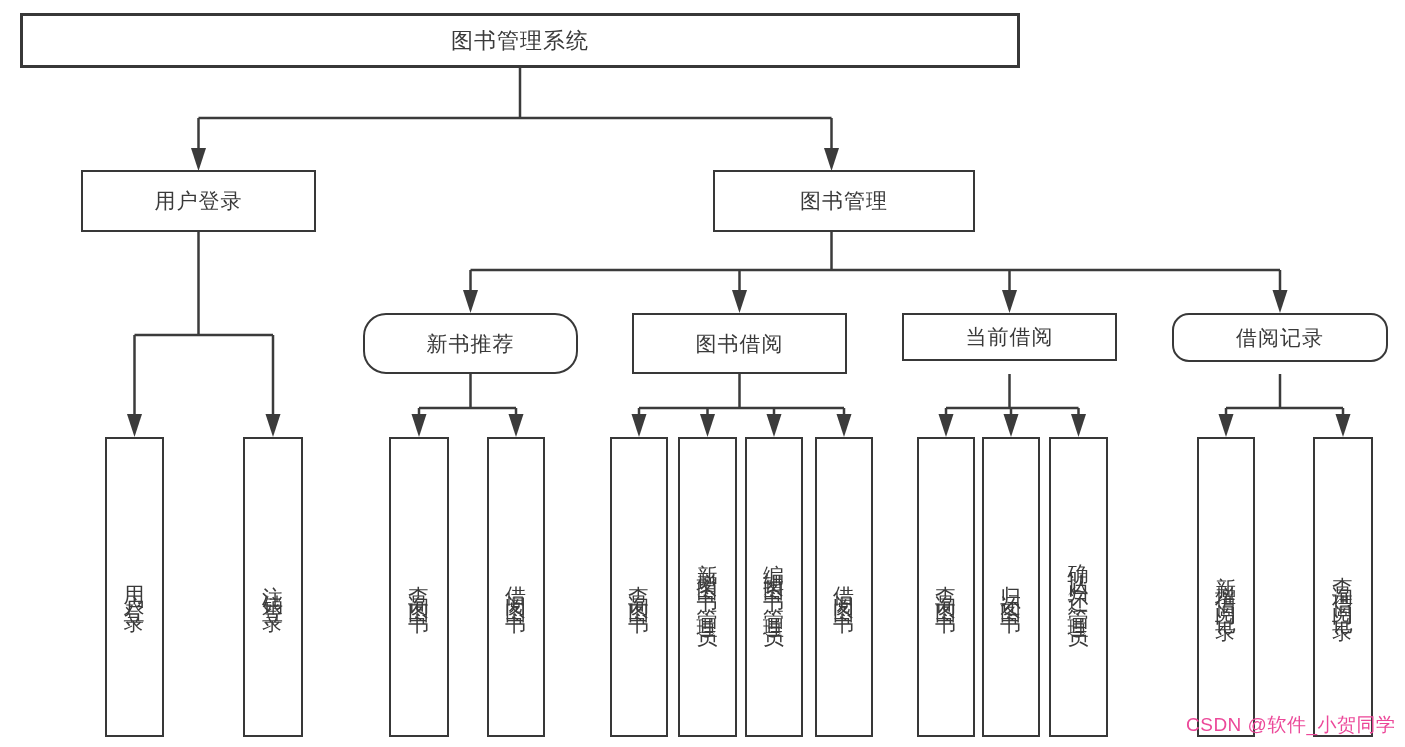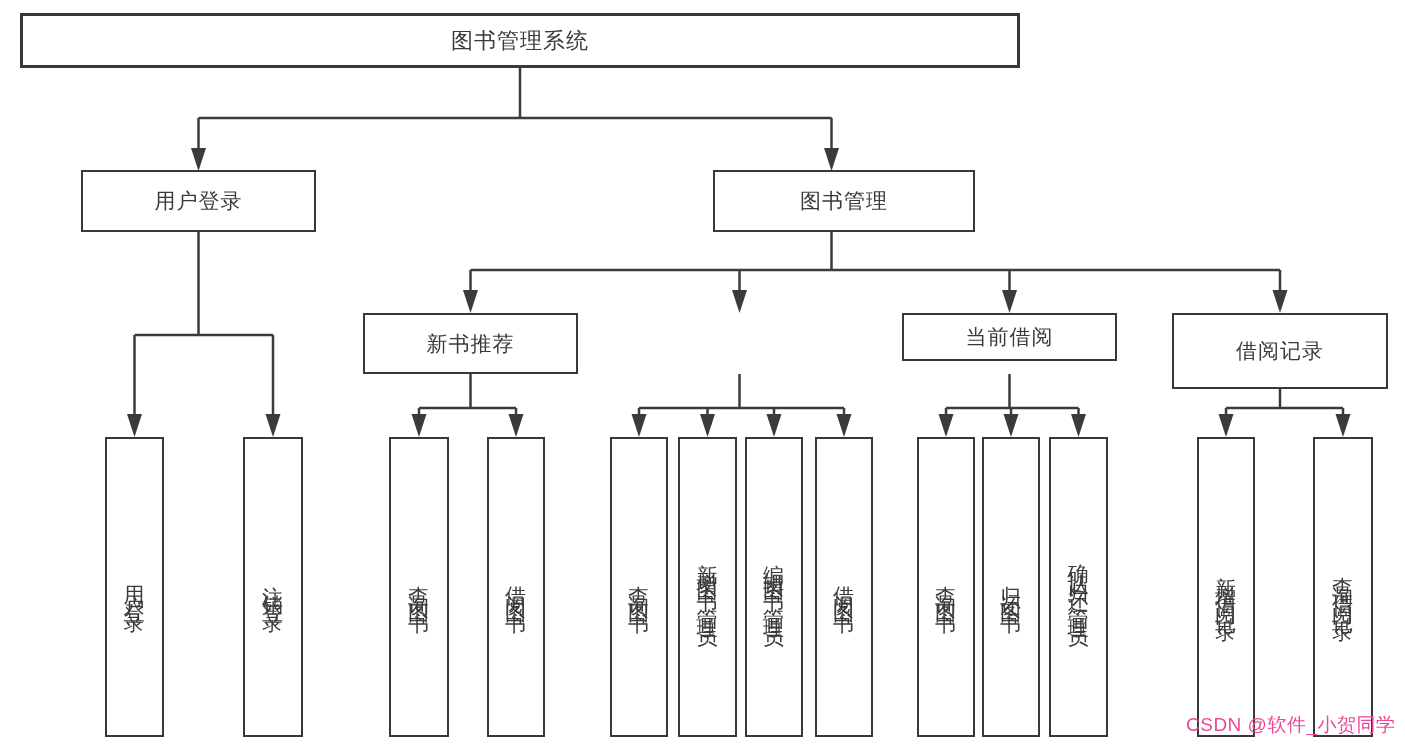--- a/index.html
+++ b/index.html
@@ -122,27 +122,30 @@
     <span class="hlabel">图书管理系统</span>
   </div>
 
   <div class="box" style="left:81px; top:170px; width:235px; height:62px;">
     <span class="hlabel">用户登录</span>
   </div>
   <div class="box" style="left:713px; top:170px; width:262px; height:62px;">
     <span class="hlabel">图书管理</span>
   </div>
 
-  <div class="box" style="left:363px; top:313px; width:215px; height:61px;">
+  <div class="box" style="left:363px; top:313px; width:215px; height:61px;border-radius:23px;">
     <span class="hlabel">新书推荐</span>
+  </div>
+  <div class="box" style="left:632px; top:313px; width:215px; height:61px;">
+    <span class="hlabel">图书借阅</span>
   </div>
   <div class="box" style="left:902px; top:313px; width:215px; height:48px;">
     <span class="hlabel">当前借阅</span>
   </div>
-  <div class="box" style="left:1172px; top:313px; width:216px; height:76px;">
+  <div class="box" style="left:1172px; top:313px; width:216px; height:49px;border-radius:17px;">
     <span class="hlabel">借阅记录</span>
   </div>
 
   <div class="box vbox" style="left:105px; top:437px; width:59px; height:300px;">
     <span class="vtext">用户登录</span>
   </div>
   <div class="box vbox" style="left:243px; top:437px; width:60px; height:300px;">
     <span class="vtext">注销登录</span>
   </div>
 

